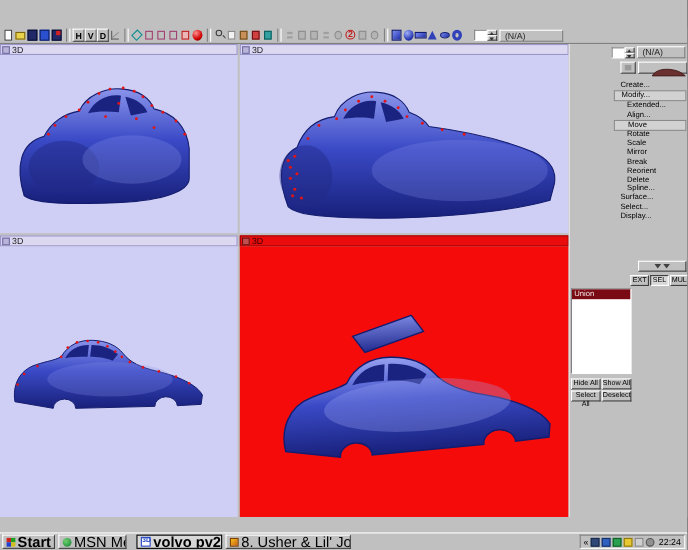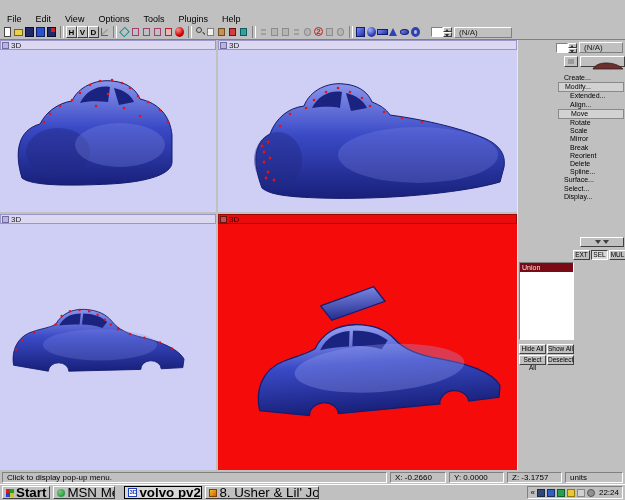--- a/index.html
+++ b/index.html
@@ -133,29 +133,20 @@
   .tray .chev{font-size:8px;line-height:10px;}
   .tray-ic{width:8px;height:8px;flex:none;}
   .clock{font-size:8px;margin-left:2px;}
 </style>
 </head>
 <body>
 
 <div class="screen">
 
 
-  <div class="menubar">
-    <span class="menu-item">File</span>
-    <span class="menu-item">Edit</span>
-    <span class="menu-item">View</span>
-    <span class="menu-item">Options</span>
-    <span class="menu-item">Tools</span>
-    <span class="menu-item">Plugins</span>
-    <span class="menu-item">Help</span>
-  </div>
 
   <div class="toolbar">
     <span class="tbi ic-page">
         <i></i>
       </span>
     <span class="tbi ic-folder">
         <i></i>
       </span>
     <span class="tbi ic-floppy1">
         <i></i>
@@ -477,27 +468,20 @@
     </div>
 
     <div class="sb-btns">
       <button class="lbtn raised">Hide All</button>
       <button class="lbtn raised">Show All</button>
       <button class="lbtn raised">Select All</button>
       <button class="lbtn raised">Deselect</button>
     </div>
   </div>
 
-  <div class="statusbar">
-    <span class="sb-cell sb-msg">Click to display pop-up menu.</span>
-    <span class="sb-cell sb-x">X: -0.2660</span>
-    <span class="sb-cell sb-y">Y: 0.0000</span>
-    <span class="sb-cell sb-z">Z: -3.1757</span>
-    <span class="sb-cell sb-u">units</span>
-  </div>
 
   <div class="taskbar">
     <button class="task-btn raised start-btn">
       <span class="winflag">
           <b></b>
           <b></b>
           <b></b>
           <b></b>
         </span>
       <span>Start</span>

